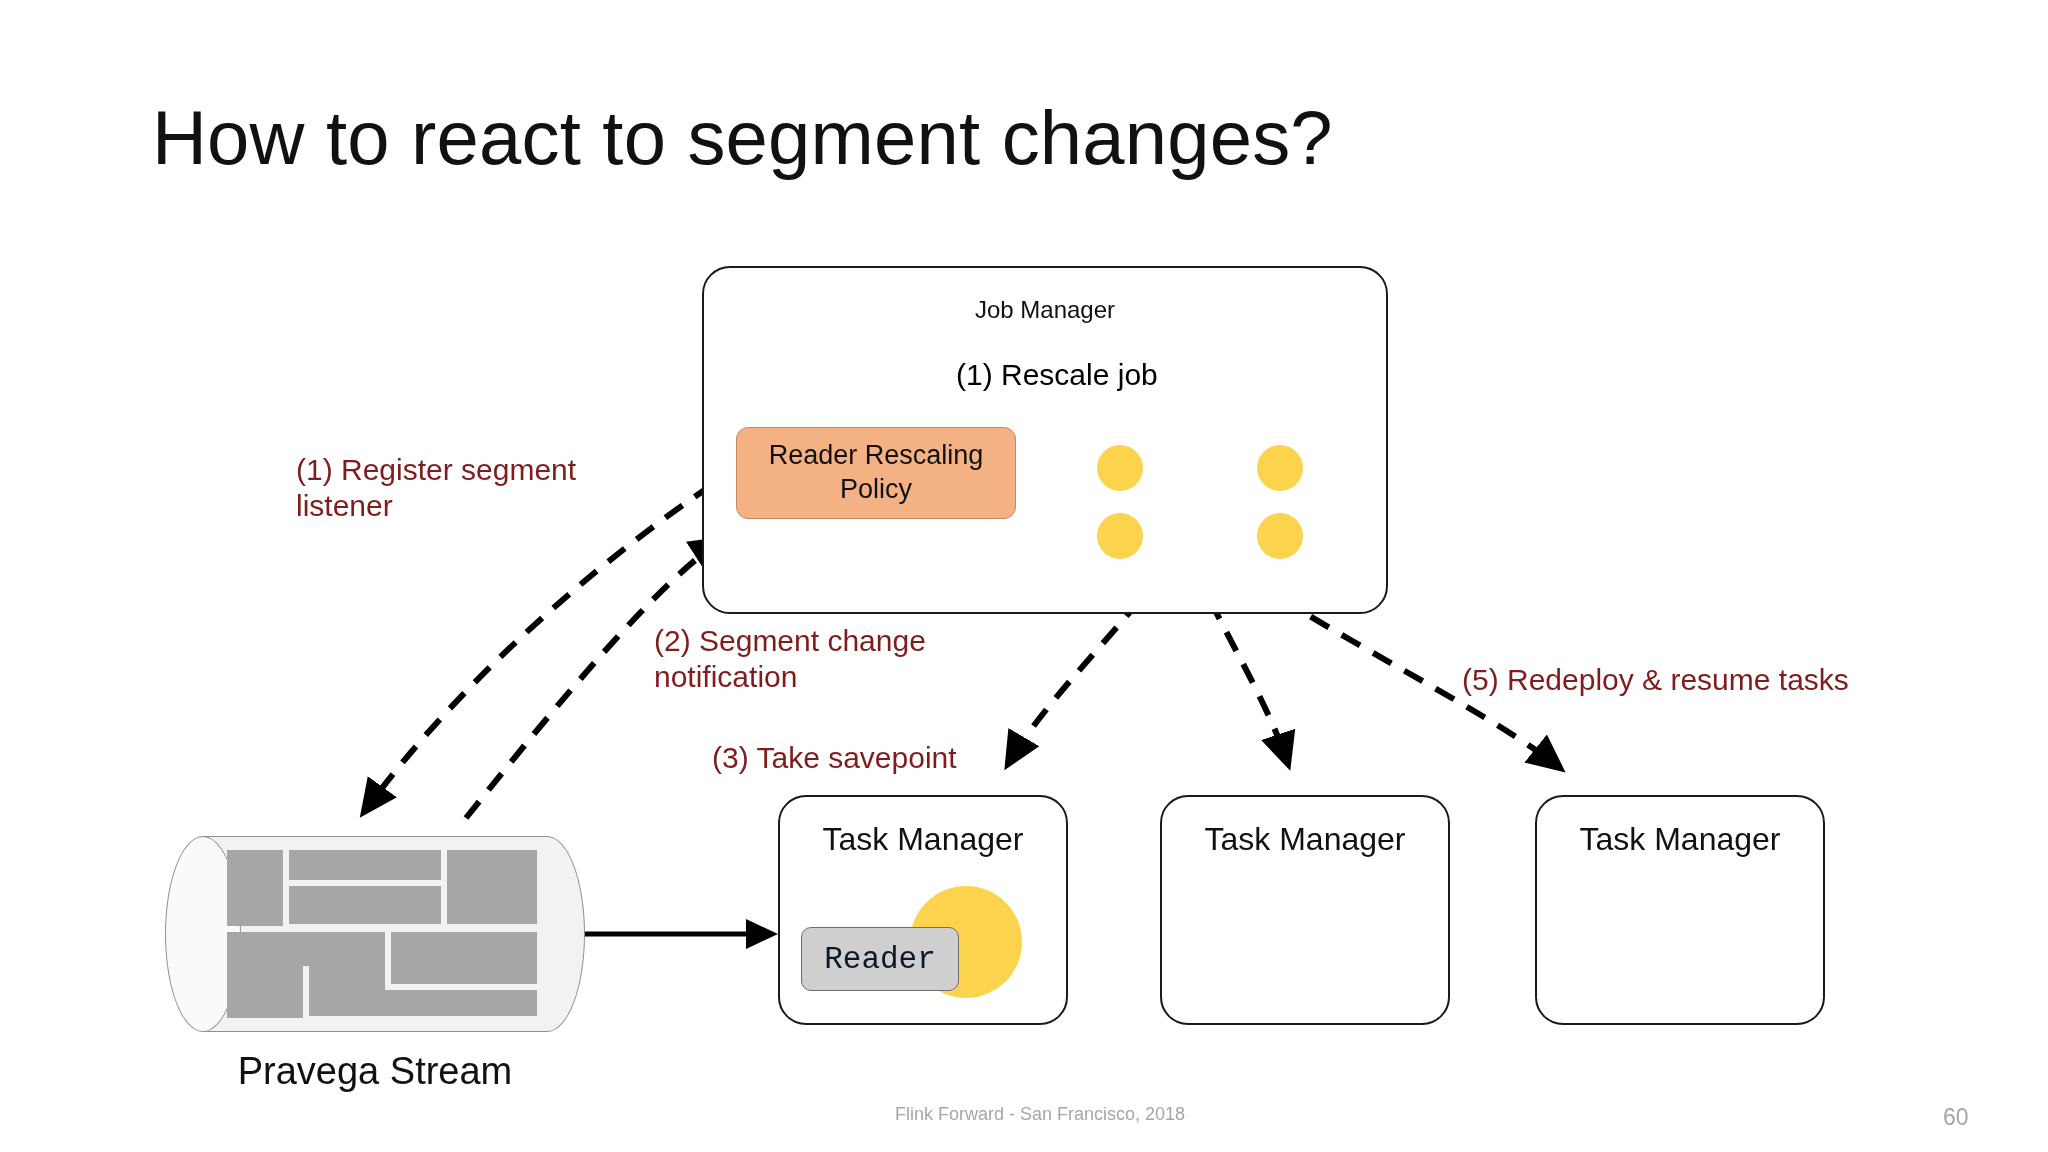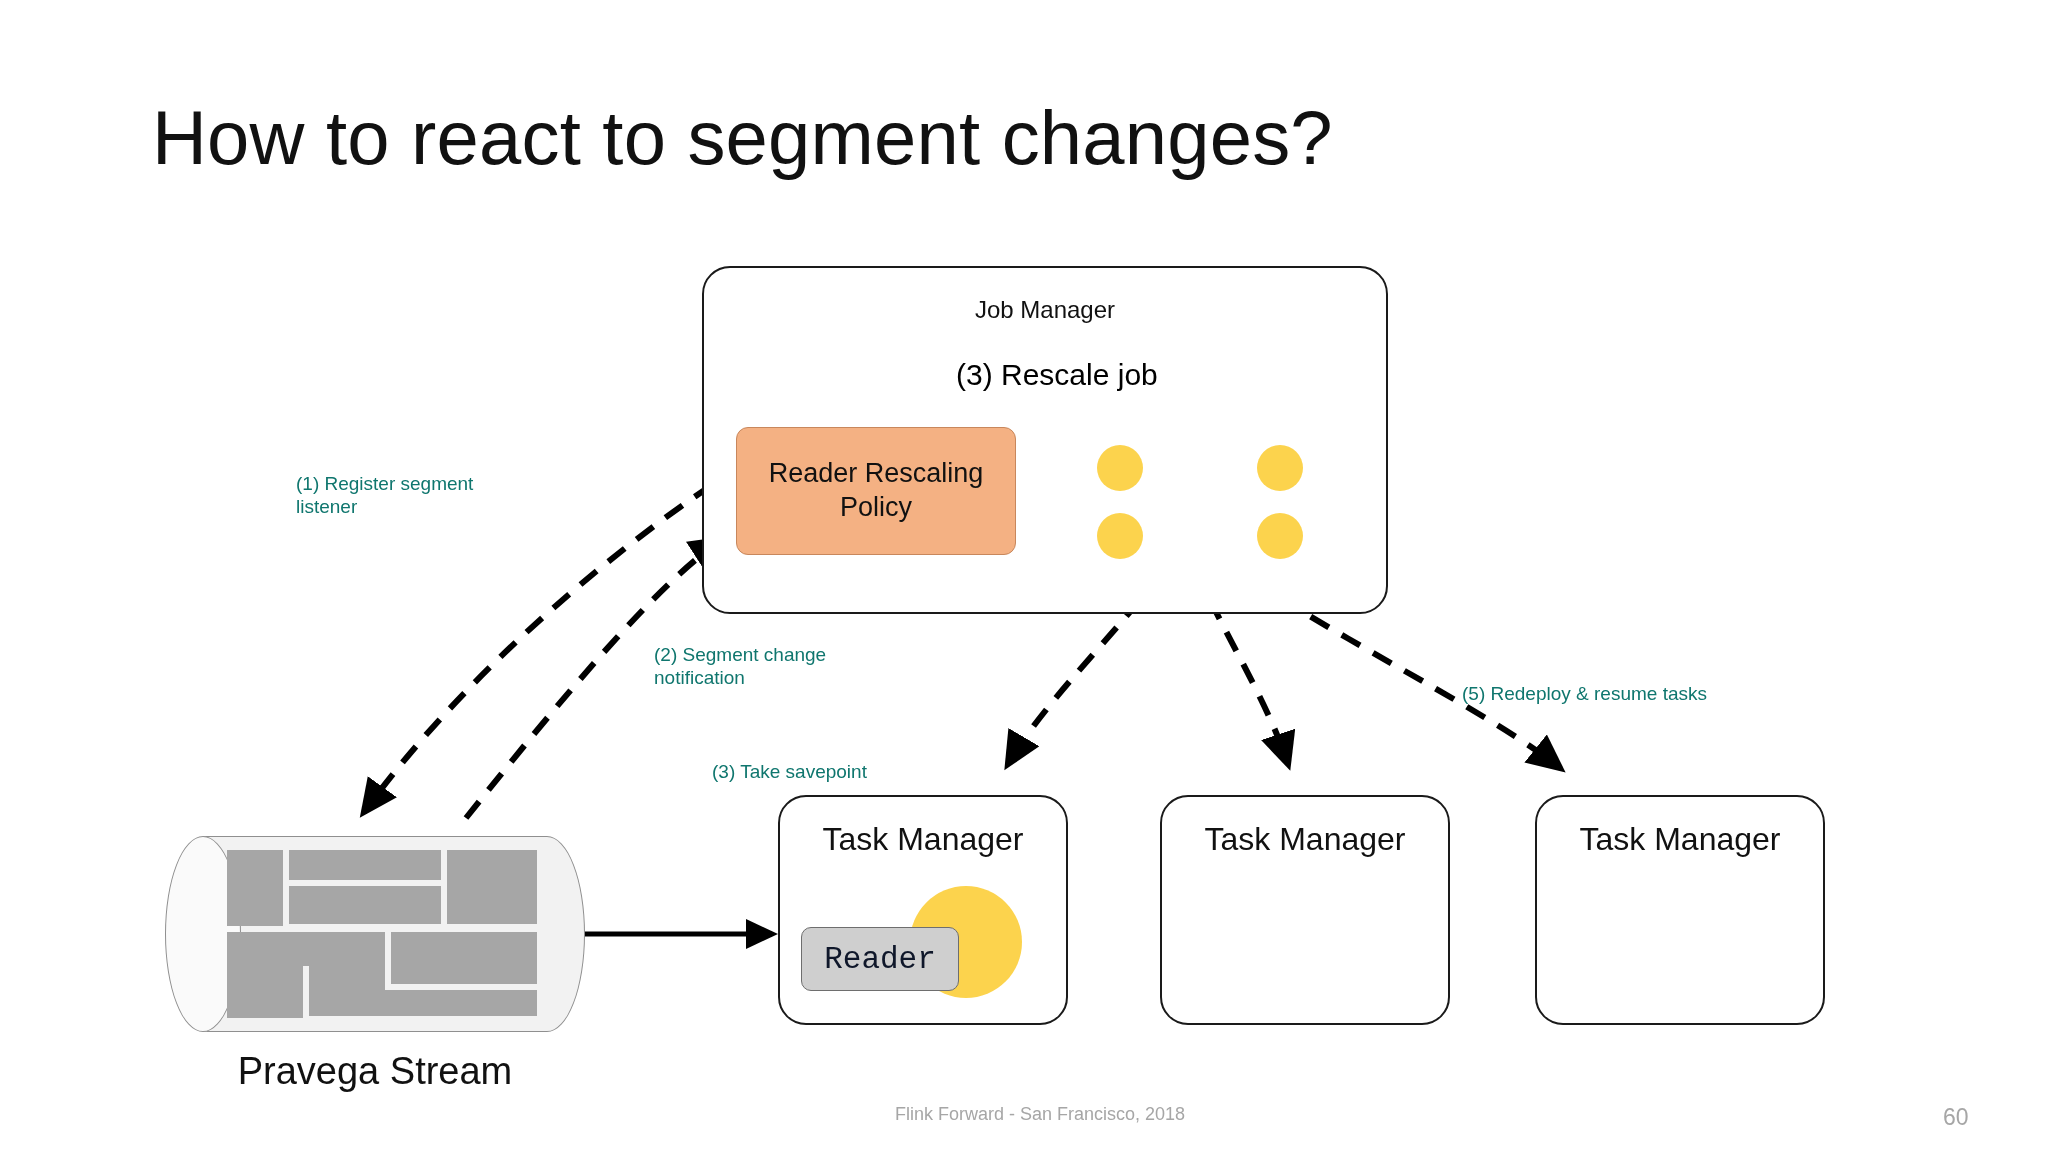--- a/index.html
+++ b/index.html
@@ -65,21 +65,21 @@
     font-size: 30px;
     white-space: nowrap;
   }
 
   
   #reader-rescaling-policy {
     position: absolute;
     left: 736px;
     top: 427px;
     width: 280px;
-    height: 128px;
+    height: 92px;
     background: #F4B183;
     border: 1.5px solid #C8875C;
     border-radius: 12px;
     box-sizing: border-box;
     display: flex;
     align-items: center;
     justify-content: center;
     text-align: center;
     font-size: 27px;
     line-height: 1.25;
@@ -198,25 +198,24 @@
     top: 1050px;
     width: 420px;
     text-align: center;
     font-size: 38px;
     color: #111111;
   }
 
   
   .annotation {
     position: absolute;
-    font-size: 19px;
+    font-size: 30px;
     line-height: 1.2;
-    color: #0f766e;
+    color: #7f1d1d;
     white-space: pre-line;
-    margin-top: 21px;
   }
   #ann-1 { left: 296px;  top: 452px; }
   #ann-2 { left: 654px;  top: 623px; }
   #ann-4 { left: 712px;  top: 740px; }
   #ann-5 { left: 1462px; top: 662px; }
 
   
   #connector-layer {
     position: absolute;
     left: 0;
@@ -277,21 +276,21 @@
 
   <path d="M1280,598 C1380,660 1500,720 1560,768" fill="none" stroke="#000000" stroke-width="6" stroke-dasharray="21,15" marker-end="url(#arrowBlack)"></path>
 
   <line x1="556" y1="934" x2="772" y2="934" stroke="#000000" stroke-width="5" marker-end="url(#arrowBlack)"></line>
 </svg>
 
 <div class="round-box" id="job-manager-box">
   <div class="box-title" id="job-manager-title">Job Manager</div>
 </div>
 
-<div id="rescale-job-label">(3) Rescale job</div>
+<div id="rescale-job-label">(1) Rescale job</div>
 
 <div id="reader-rescaling-policy">Reader Rescaling Policy</div>
 
 <div id="parallel-graph">
   <div class="node-ellipse" id="node-in-top"></div>
   <div class="node-ellipse" id="node-in-bottom"></div>
   <div class="node-ellipse" id="node-out-top"></div>
   <div class="node-ellipse" id="node-out-bottom"></div>
 </div>
 

